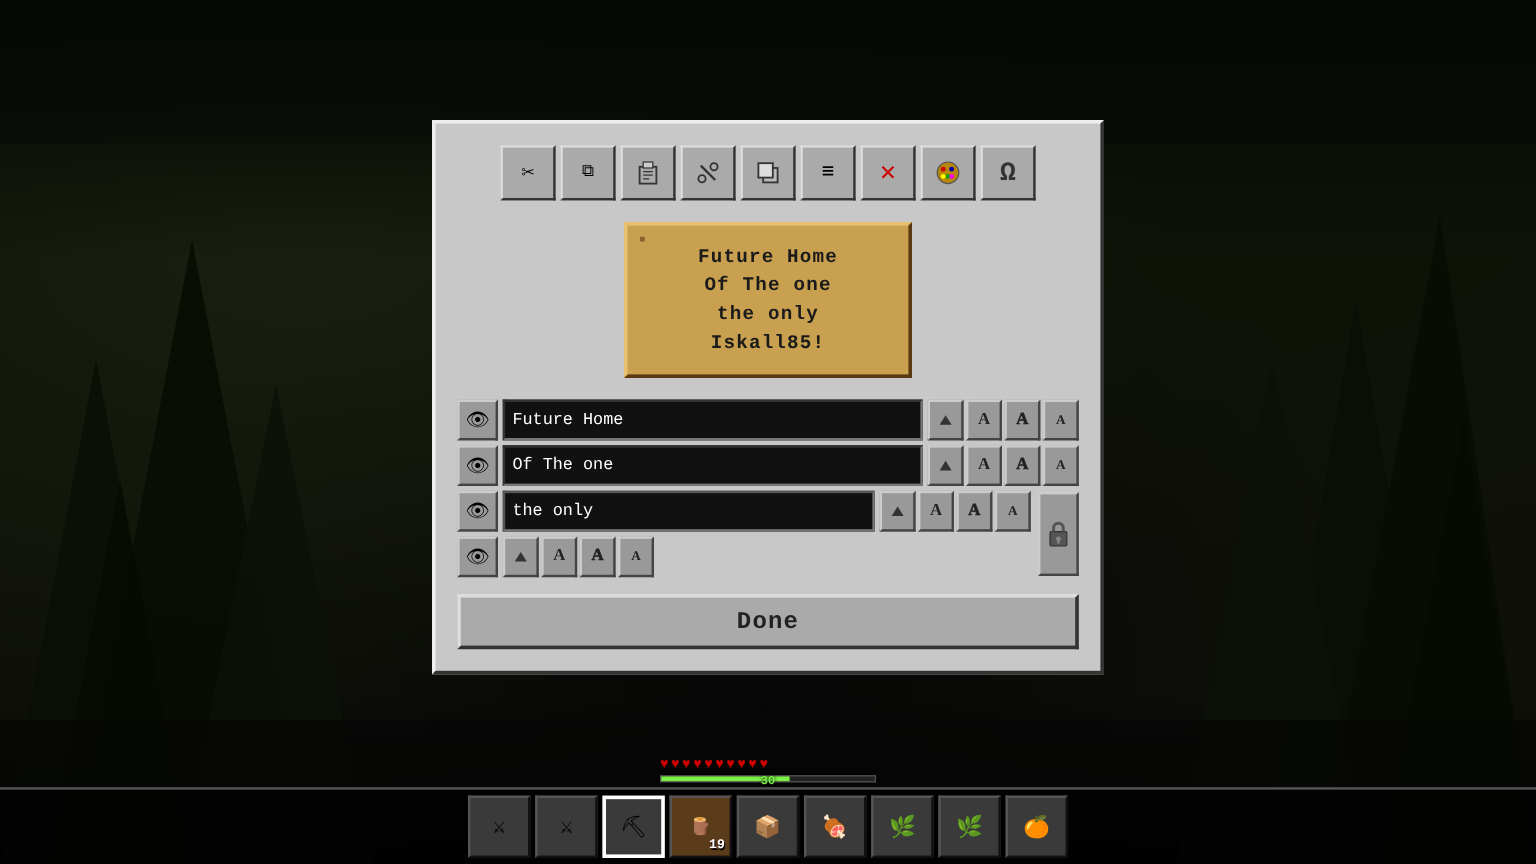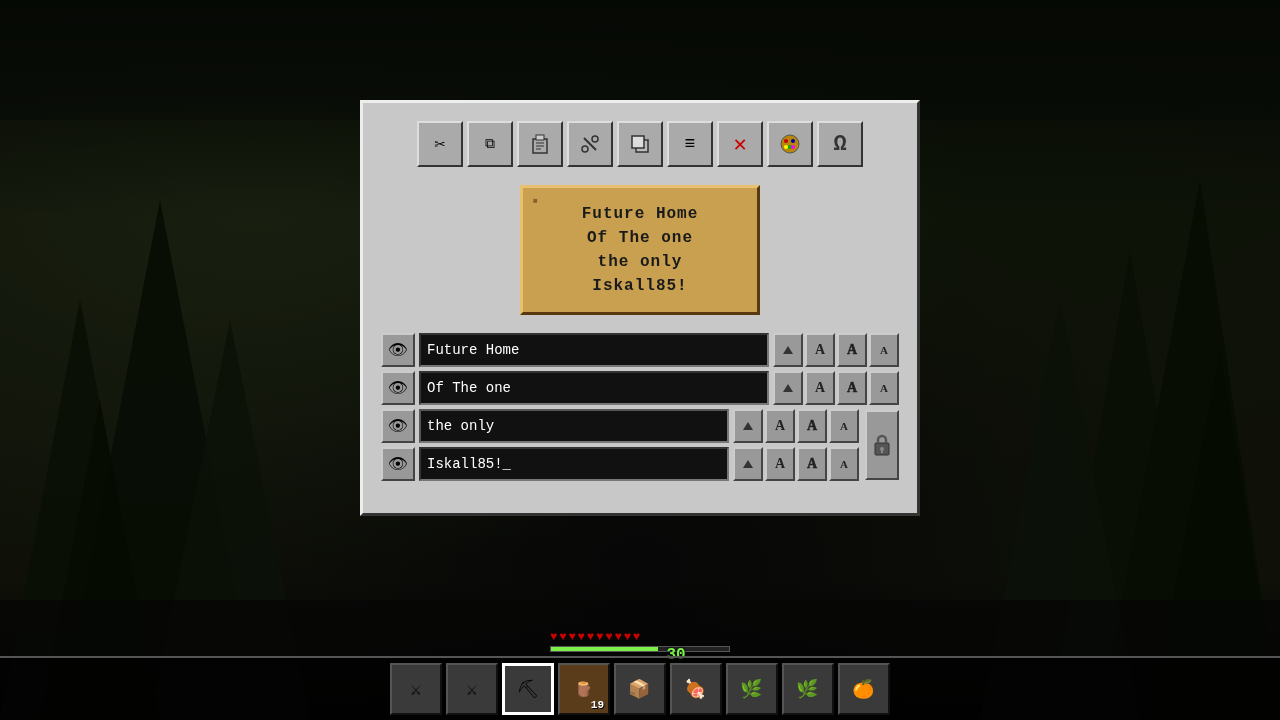--- a/index.html
+++ b/index.html
@@ -325,26 +325,25 @@
     }
     .xp-fill {
       height: 100%;
       background: #7cf046;
     }
 
     .xp-text {
       position: absolute;
       left: 50%;
       transform: translateX(-50%);
-      font-size: 16px;
+      font-size: 10px;
       color: #7cf046;
       font-weight: bold;
       top: -1px;
       text-shadow: 0 0 3px #000;
-      margin-left: 36px;
     }
     .arrow-up {
       width: 0;
       height: 0;
       border-left: 5px solid transparent;
       border-right: 5px solid transparent;
       border-bottom: 8px solid #333;
     }
 
     .a-bold { font-family: serif; font-weight: bold; font-size: 14px; color: #222; }
@@ -482,21 +481,20 @@
                 <span class="a-outline">A</span>
               </div>
             <div class="fmt-btn">
                 <span class="a-small">A</span>
               </div>
           </div>
         </div>
 
         <div class="input-row">
           <div class="eye-btn">👁</div>
-          <input class="text-input" type="text" value="Iskall85!_" style="">
           <div class="format-btns">
             <div class="fmt-btn">
                 <div class="arrow-up"></div>
               </div>
             <div class="fmt-btn">
                 <span class="a-bold">A</span>
               </div>
             <div class="fmt-btn">
                 <span class="a-outline">A</span>
               </div>
@@ -512,20 +510,21 @@
           <rect x="3" y="10" width="14" height="12" rx="1" fill="#555" stroke="#333" stroke-width="1"></rect>
           <path d="M6 10 V7 A4 4 0 0 1 14 7 V10" fill="none" stroke="#555" stroke-width="2.5"></path>
           <circle cx="10" cy="16" r="2" fill="#888"></circle>
           <rect x="9" y="16" width="2" height="4" fill="#888"></rect>
         </svg>
       </div>
     </div>
   </div>
 
   
+  <button class="done-btn">Done</button>
 </div>
 
 <div class="status-bars">
   <div class="health-bar">
     <span class="heart">♥</span>
     <span class="heart">♥</span>
     <span class="heart">♥</span>
     <span class="heart">♥</span>
     <span class="heart">♥</span>
     <span class="heart">♥</span>

